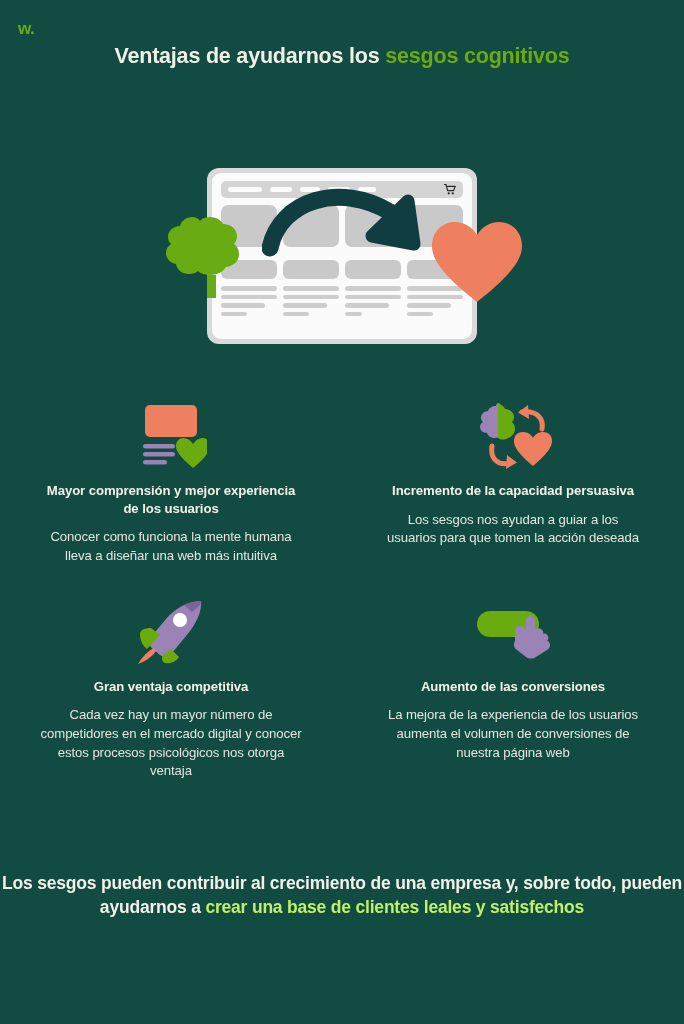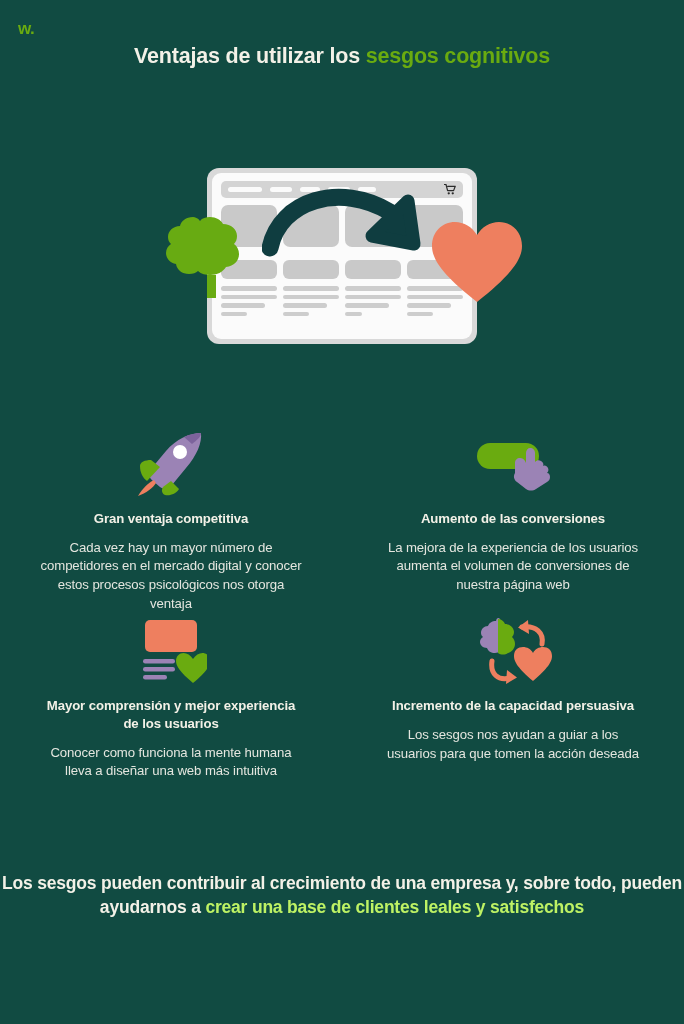--- a/index.html
+++ b/index.html
@@ -203,21 +203,21 @@
     letter-spacing: -0.2px;
   }
   .footer .hl { color: #bef264; }
 </style>
 </head>
 <body>
 
 <div class="logo">w.</div>
 
 <div class="headline">
-  <span>Ventajas de utilizar los </span><span class="hl">sesgos cognitivos</span><br>
+  <span>Ventajas de ayudarnos los </span><span class="hl">sesgos cognitivos</span><br>
 </div>
 
 <div class="hero">
 
   <div class="browser">
     <div class="browser-inner">
 
       <div class="nav-bar">
         <div class="nav-pill w1"></div>
         <div class="nav-pill w2"></div>
@@ -298,50 +298,20 @@
   </svg>
 
   <svg class="arrow-hero" viewBox="0 0 170 85">
     <path d="M8 66 C 18 18, 78 0, 128 30" fill="none" stroke="#0f3d40" stroke-width="17" stroke-linecap="round"></path>
     <path d="M146 19 L 152 62 L 110 54 Z" fill="#0f3d40" stroke="#0f3d40" stroke-width="13" stroke-linejoin="round"></path>
   </svg>
 </div>
 
 <div class="features">
 
-  <div class="frow second">
-
-    <div class="fcell">
-      <div class="ficon">
-        <svg width="66" height="64" viewBox="0 0 66 64">
-          <path d="M63 1 C 52 1, 38 7, 28 19 L 13 37 C 10 41, 11 46, 15 49 L 22 55 C 26 58, 31 57, 34 53 L 48 36 C 59 23, 64 11, 63 1 Z" fill="#9b83b5"></path>
-          <path d="M63 1 C 58 1, 52 2, 46 5 L 54 12 C 59 8, 63 5, 63 1 Z" fill="#7c639c"></path>
-          <circle cx="42" cy="20" r="7" fill="#ffffff"></circle>
-          <path d="M13 28 L 22 35 L 9 49 C 5 46, 2 41, 2 34 C 2 30, 7 28, 13 28 Z" fill="#6aab10"></path>
-          <path d="M33 49 L 41 57 C 38 62, 32 64, 27 63 C 24 62, 23 58, 25 55 Z" fill="#6aab10"></path>
-          <path d="M16 48 C 10 51, 4 57, 0 64 C 8 61, 15 56, 18 51 Z" fill="#ee7f5f"></path>
-        </svg>
-      </div>
-      <div class="ftitle">Gran ventaja competitiva</div>
-      <div class="fdesc">Cada vez hay un mayor número de competidores en el mercado digital y conocer estos procesos psicológicos nos otorga ventaja</div>
-    </div>
-
-    <div class="fcell">
-      <div class="ficon">
-        <svg width="76" height="58" viewBox="0 0 76 58">
-          <rect x="2" y="8" width="62" height="26" rx="13" fill="#6aab10"></rect>
-          <path d="M40 28 c0-3 2-5 5-5 2 0 4 1 5 3 l1 2 v-10 c0-3 2-5 4-5 3 0 5 2 5 5 v9 c2-2 4-2 6-1 2 1 3 3 2 5 2-1 4 0 5 2 1 2 0 4-1 5 2 0 3 2 3 4 0 2-1 4-3 5 l-11 7 c-3 2-7 2-10 0 l-9-7 c-3-2-4-6-2-9 z" fill="#9b83b5"></path>
-        </svg>
-      </div>
-      <div class="ftitle">Aumento de las conversiones</div>
-      <div class="fdesc">La mejora de la experiencia de los usuarios aumenta el volumen de conversiones de nuestra página web</div>
-    </div>
-
-  </div>
-
   <div class="frow">
 
     <div class="fcell">
       <div class="ficon">
         <svg width="72" height="66" viewBox="0 0 72 66">
           <rect x="10" y="2" width="52" height="32" rx="5" fill="#ee7f5f"></rect>
           <rect x="8" y="41" width="32" height="4.4" rx="2.2" fill="#9b83b5"></rect>
           <rect x="8" y="49" width="32" height="4.4" rx="2.2" fill="#9b83b5"></rect>
           <rect x="8" y="57" width="24" height="4.4" rx="2.2" fill="#9b83b5"></rect>
           <path d="M58 65 C 45 54, 41 48, 41 43 C 41 38, 44.5 35, 48.5 35 C 52 35, 55.5 37, 58 41 C 60.5 37, 64 35, 67.5 35 C 71.5 35, 75 38, 75 43 C 75 48, 71 54, 58 65 Z" fill="#6aab10"></path>
@@ -361,17 +331,47 @@
           <path d="M54 3 L44 10.5 L55 17 Z" fill="#ee7f5f"></path>
           <path d="M18 44 C 16 57, 24 64, 36 61" fill="none" stroke="#ee7f5f" stroke-width="5" stroke-linecap="round"></path>
           <path d="M33 53 L43 60.5 L32 67 Z" fill="#ee7f5f"></path>
         </svg>
       </div>
       <div class="ftitle">Incremento de la capacidad persuasiva</div>
       <div class="fdesc">Los sesgos nos ayudan a guiar a los usuarios para que tomen la acción deseada</div>
     </div>
 
   </div>
+
+  <div class="frow second">
+
+    <div class="fcell">
+      <div class="ficon">
+        <svg width="66" height="64" viewBox="0 0 66 64">
+          <path d="M63 1 C 52 1, 38 7, 28 19 L 13 37 C 10 41, 11 46, 15 49 L 22 55 C 26 58, 31 57, 34 53 L 48 36 C 59 23, 64 11, 63 1 Z" fill="#9b83b5"></path>
+          <path d="M63 1 C 58 1, 52 2, 46 5 L 54 12 C 59 8, 63 5, 63 1 Z" fill="#7c639c"></path>
+          <circle cx="42" cy="20" r="7" fill="#ffffff"></circle>
+          <path d="M13 28 L 22 35 L 9 49 C 5 46, 2 41, 2 34 C 2 30, 7 28, 13 28 Z" fill="#6aab10"></path>
+          <path d="M33 49 L 41 57 C 38 62, 32 64, 27 63 C 24 62, 23 58, 25 55 Z" fill="#6aab10"></path>
+          <path d="M16 48 C 10 51, 4 57, 0 64 C 8 61, 15 56, 18 51 Z" fill="#ee7f5f"></path>
+        </svg>
+      </div>
+      <div class="ftitle">Gran ventaja competitiva</div>
+      <div class="fdesc">Cada vez hay un mayor número de competidores en el mercado digital y conocer estos procesos psicológicos nos otorga ventaja</div>
+    </div>
+
+    <div class="fcell">
+      <div class="ficon">
+        <svg width="76" height="58" viewBox="0 0 76 58">
+          <rect x="2" y="8" width="62" height="26" rx="13" fill="#6aab10"></rect>
+          <path d="M40 28 c0-3 2-5 5-5 2 0 4 1 5 3 l1 2 v-10 c0-3 2-5 4-5 3 0 5 2 5 5 v9 c2-2 4-2 6-1 2 1 3 3 2 5 2-1 4 0 5 2 1 2 0 4-1 5 2 0 3 2 3 4 0 2-1 4-3 5 l-11 7 c-3 2-7 2-10 0 l-9-7 c-3-2-4-6-2-9 z" fill="#9b83b5"></path>
+        </svg>
+      </div>
+      <div class="ftitle">Aumento de las conversiones</div>
+      <div class="fdesc">La mejora de la experiencia de los usuarios aumenta el volumen de conversiones de nuestra página web</div>
+    </div>
+
+  </div>
 </div>
 
 <div class="footer">
   <span>Los sesgos pueden contribuir al crecimiento de una empresa y, sobre todo, pueden ayudarnos a </span><span class="hl">crear una base de clientes leales y satisfechos</span>
 </div>
 
 </body></html>

